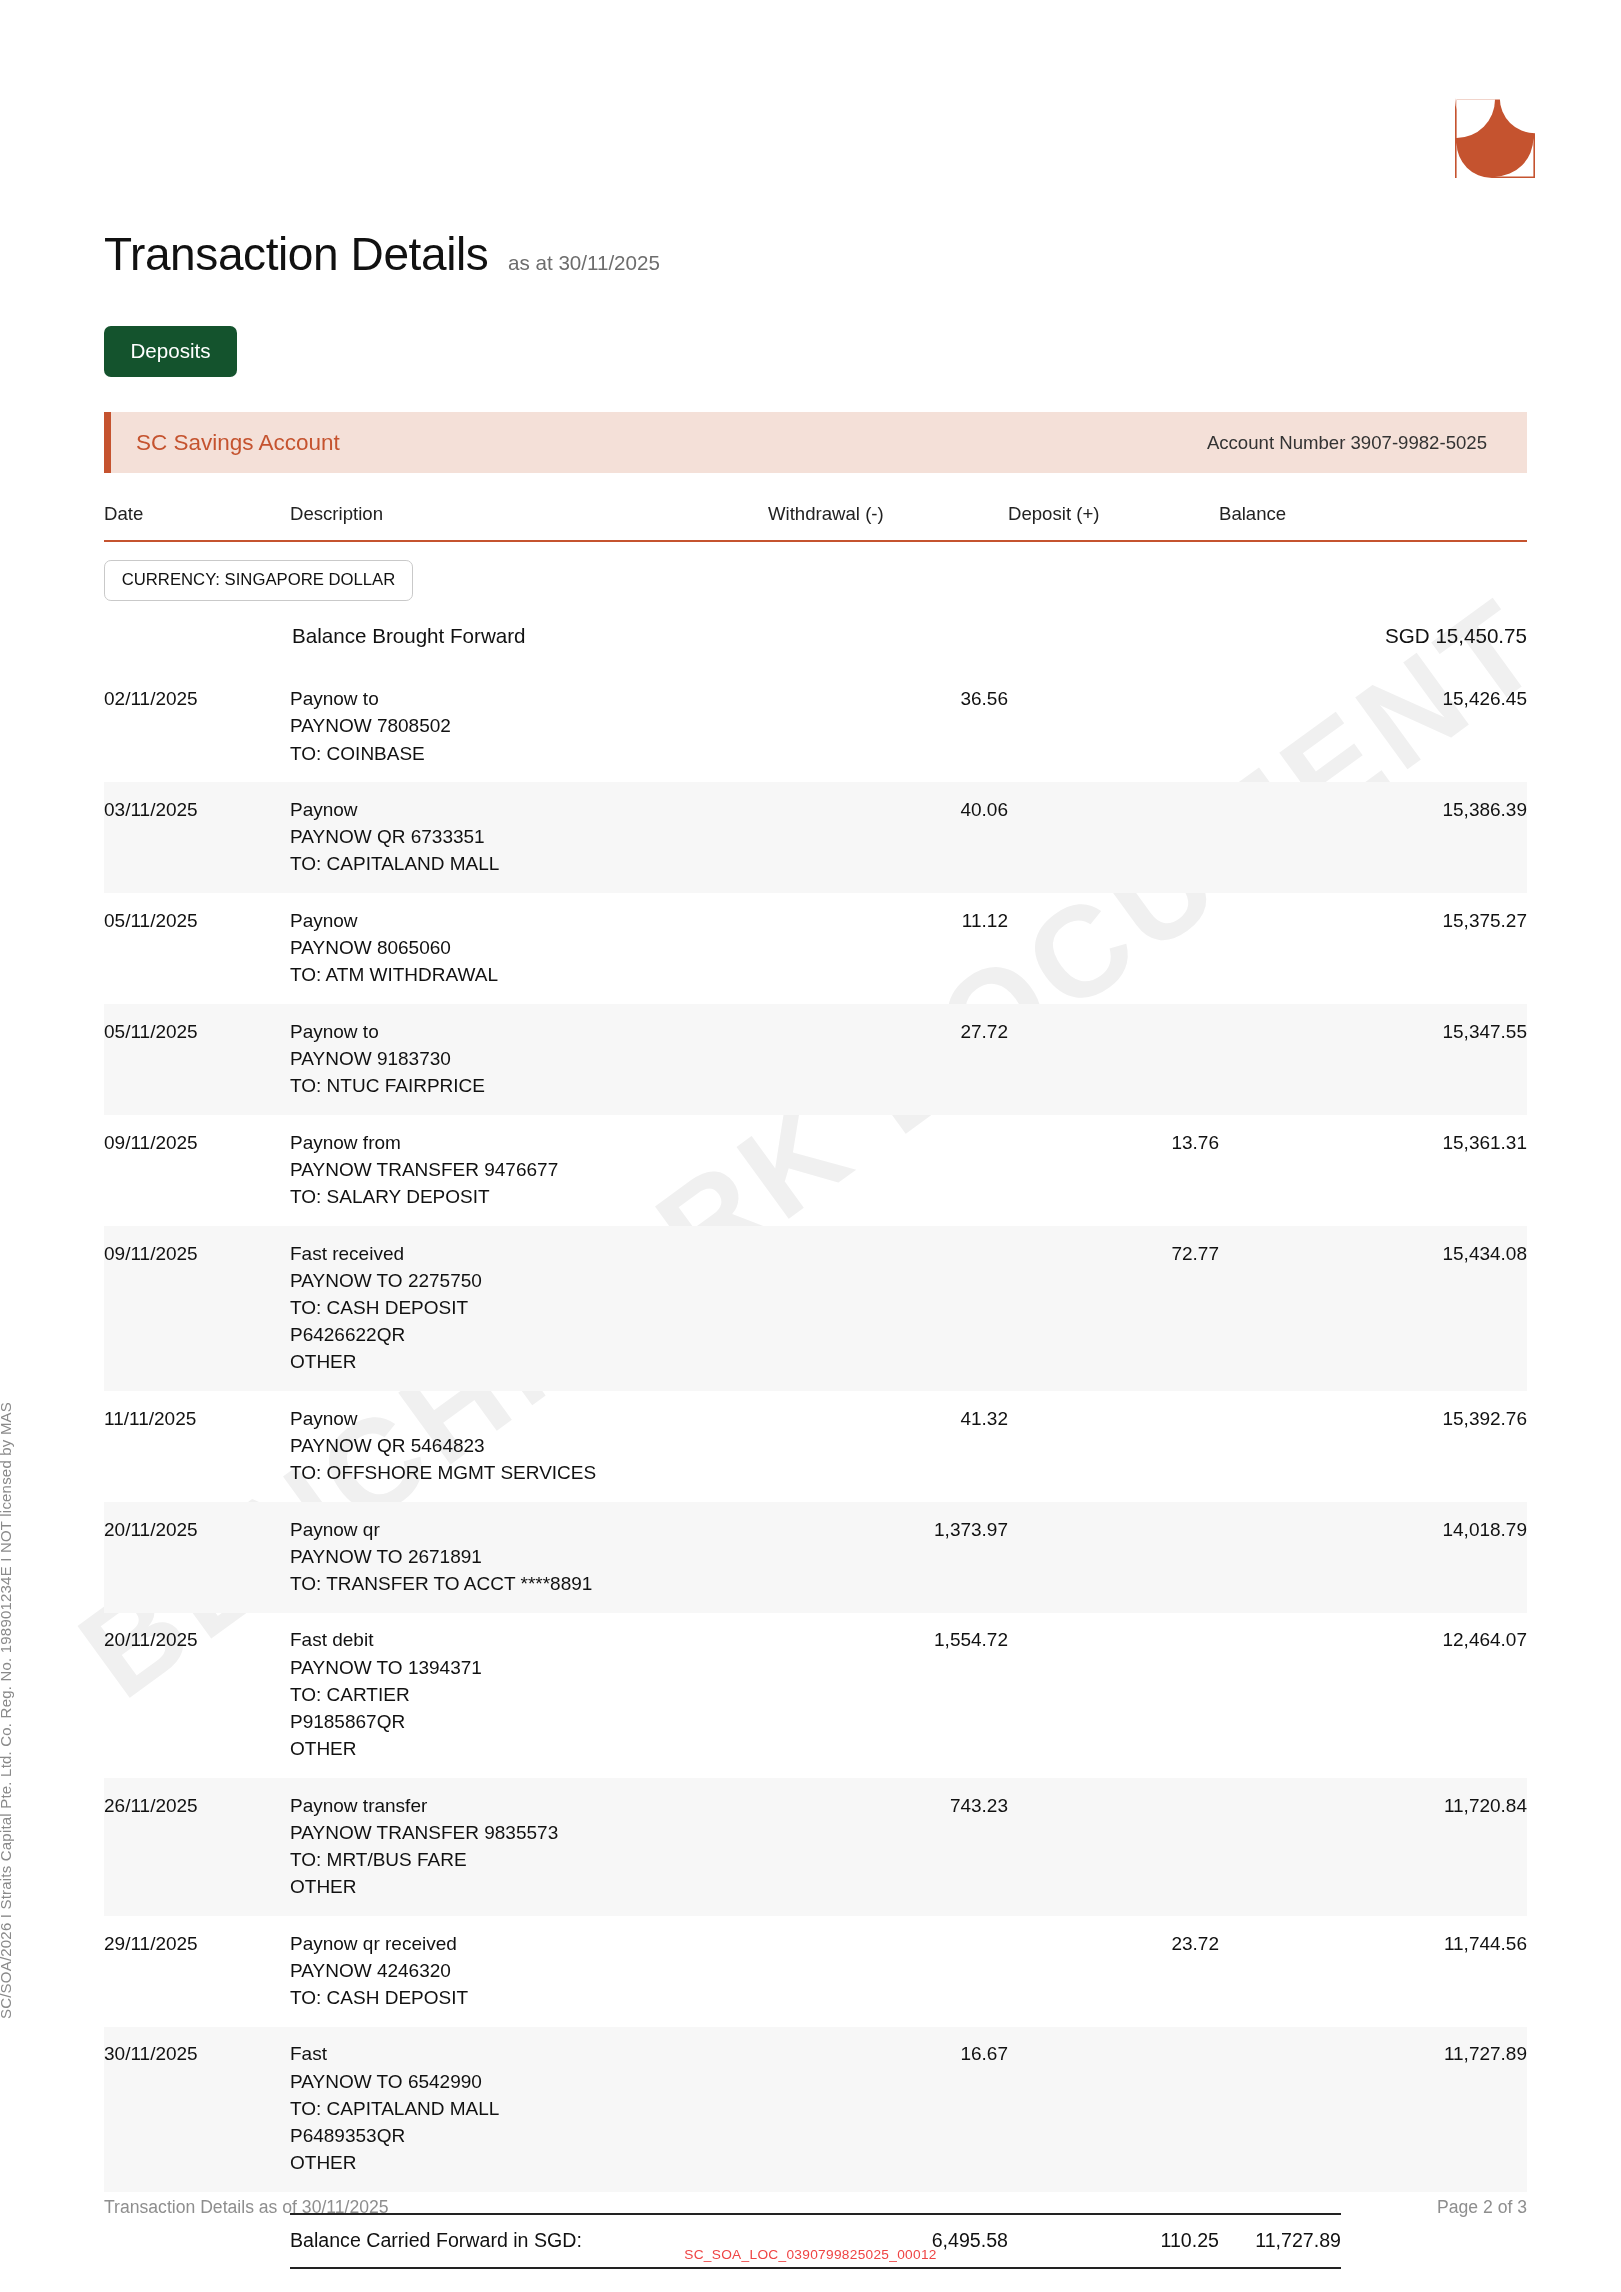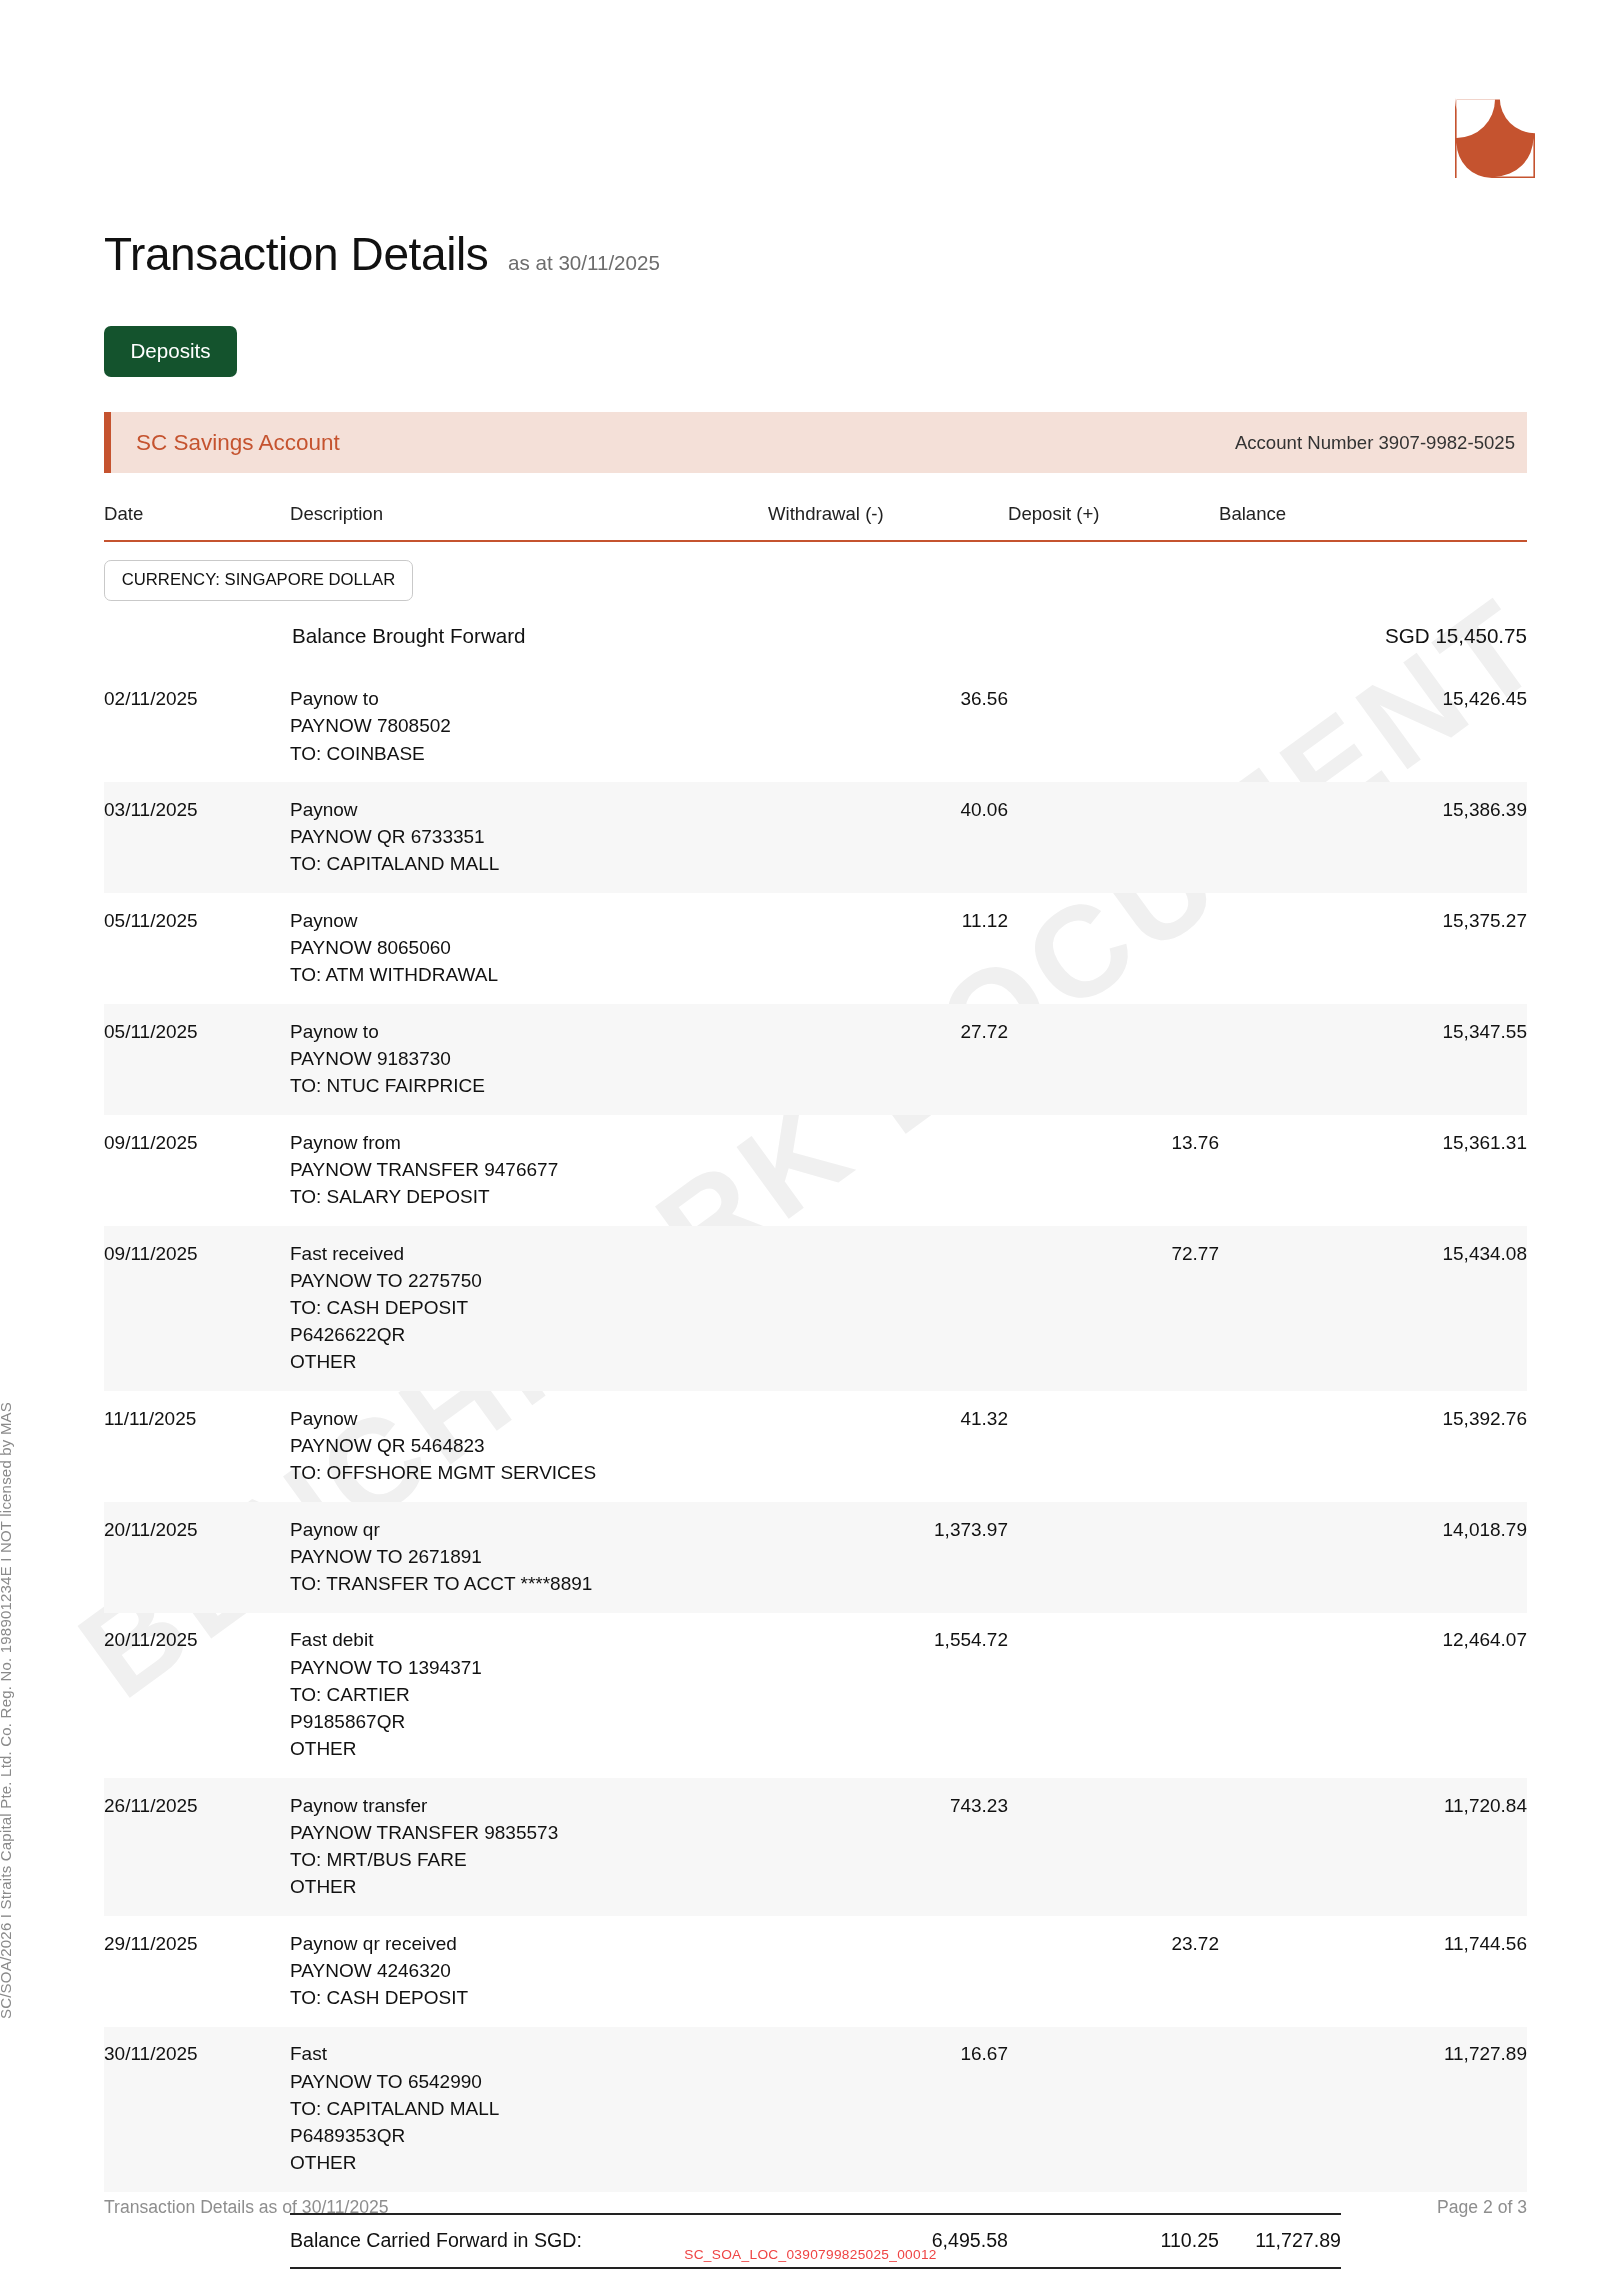--- a/index.html
+++ b/index.html
@@ -101,21 +101,21 @@
 
   
   .acct-banner {
     margin-top: 35px;
     position: relative;
     background: #f4e0d8;
     height: 61px;
     display: flex;
     align-items: center;
     justify-content: space-between;
-    padding: 0 12px 0 32px;
+    padding: 0 40px 0 32px;
   }
   .acct-banner::before {
     content: "";
     position: absolute;
     left: 0; top: 0; bottom: 0;
     width: 6.9px;
     background: #c5532f;
   }
   .acct-name { font-size: 22.5px; color: #c5532f; }
   .acct-number { font-size: 18.6px; color: #333333; }

